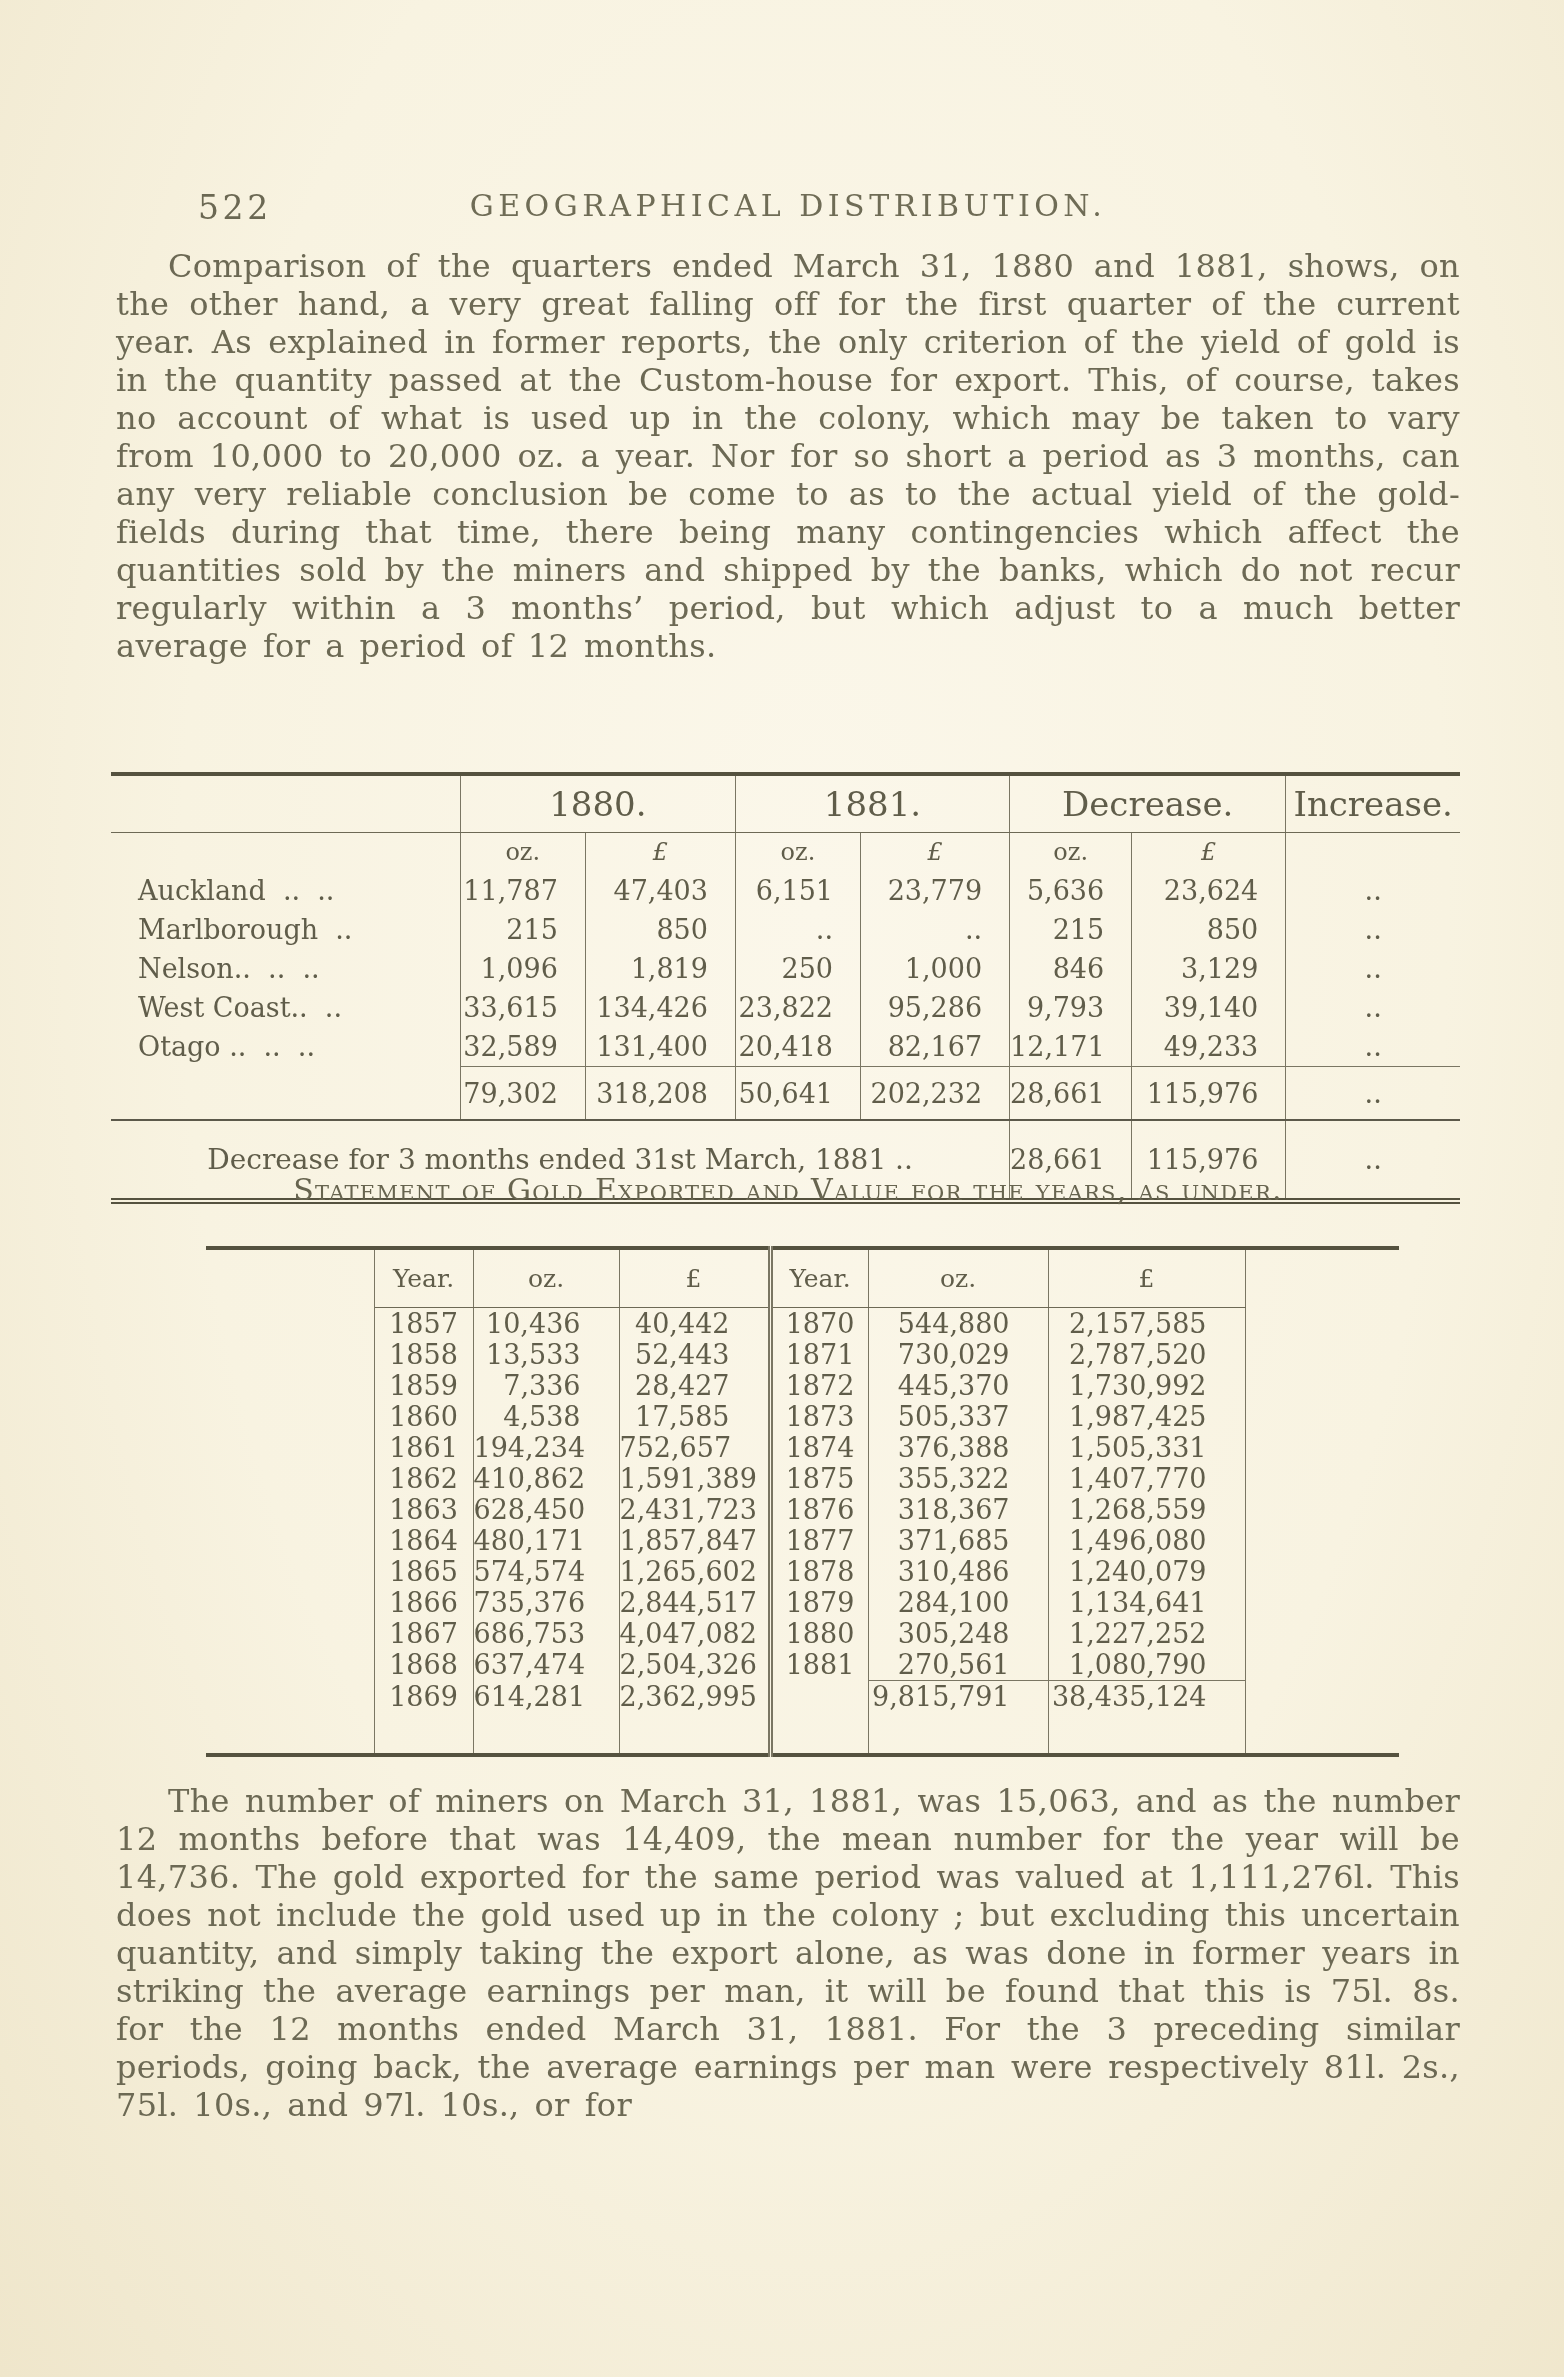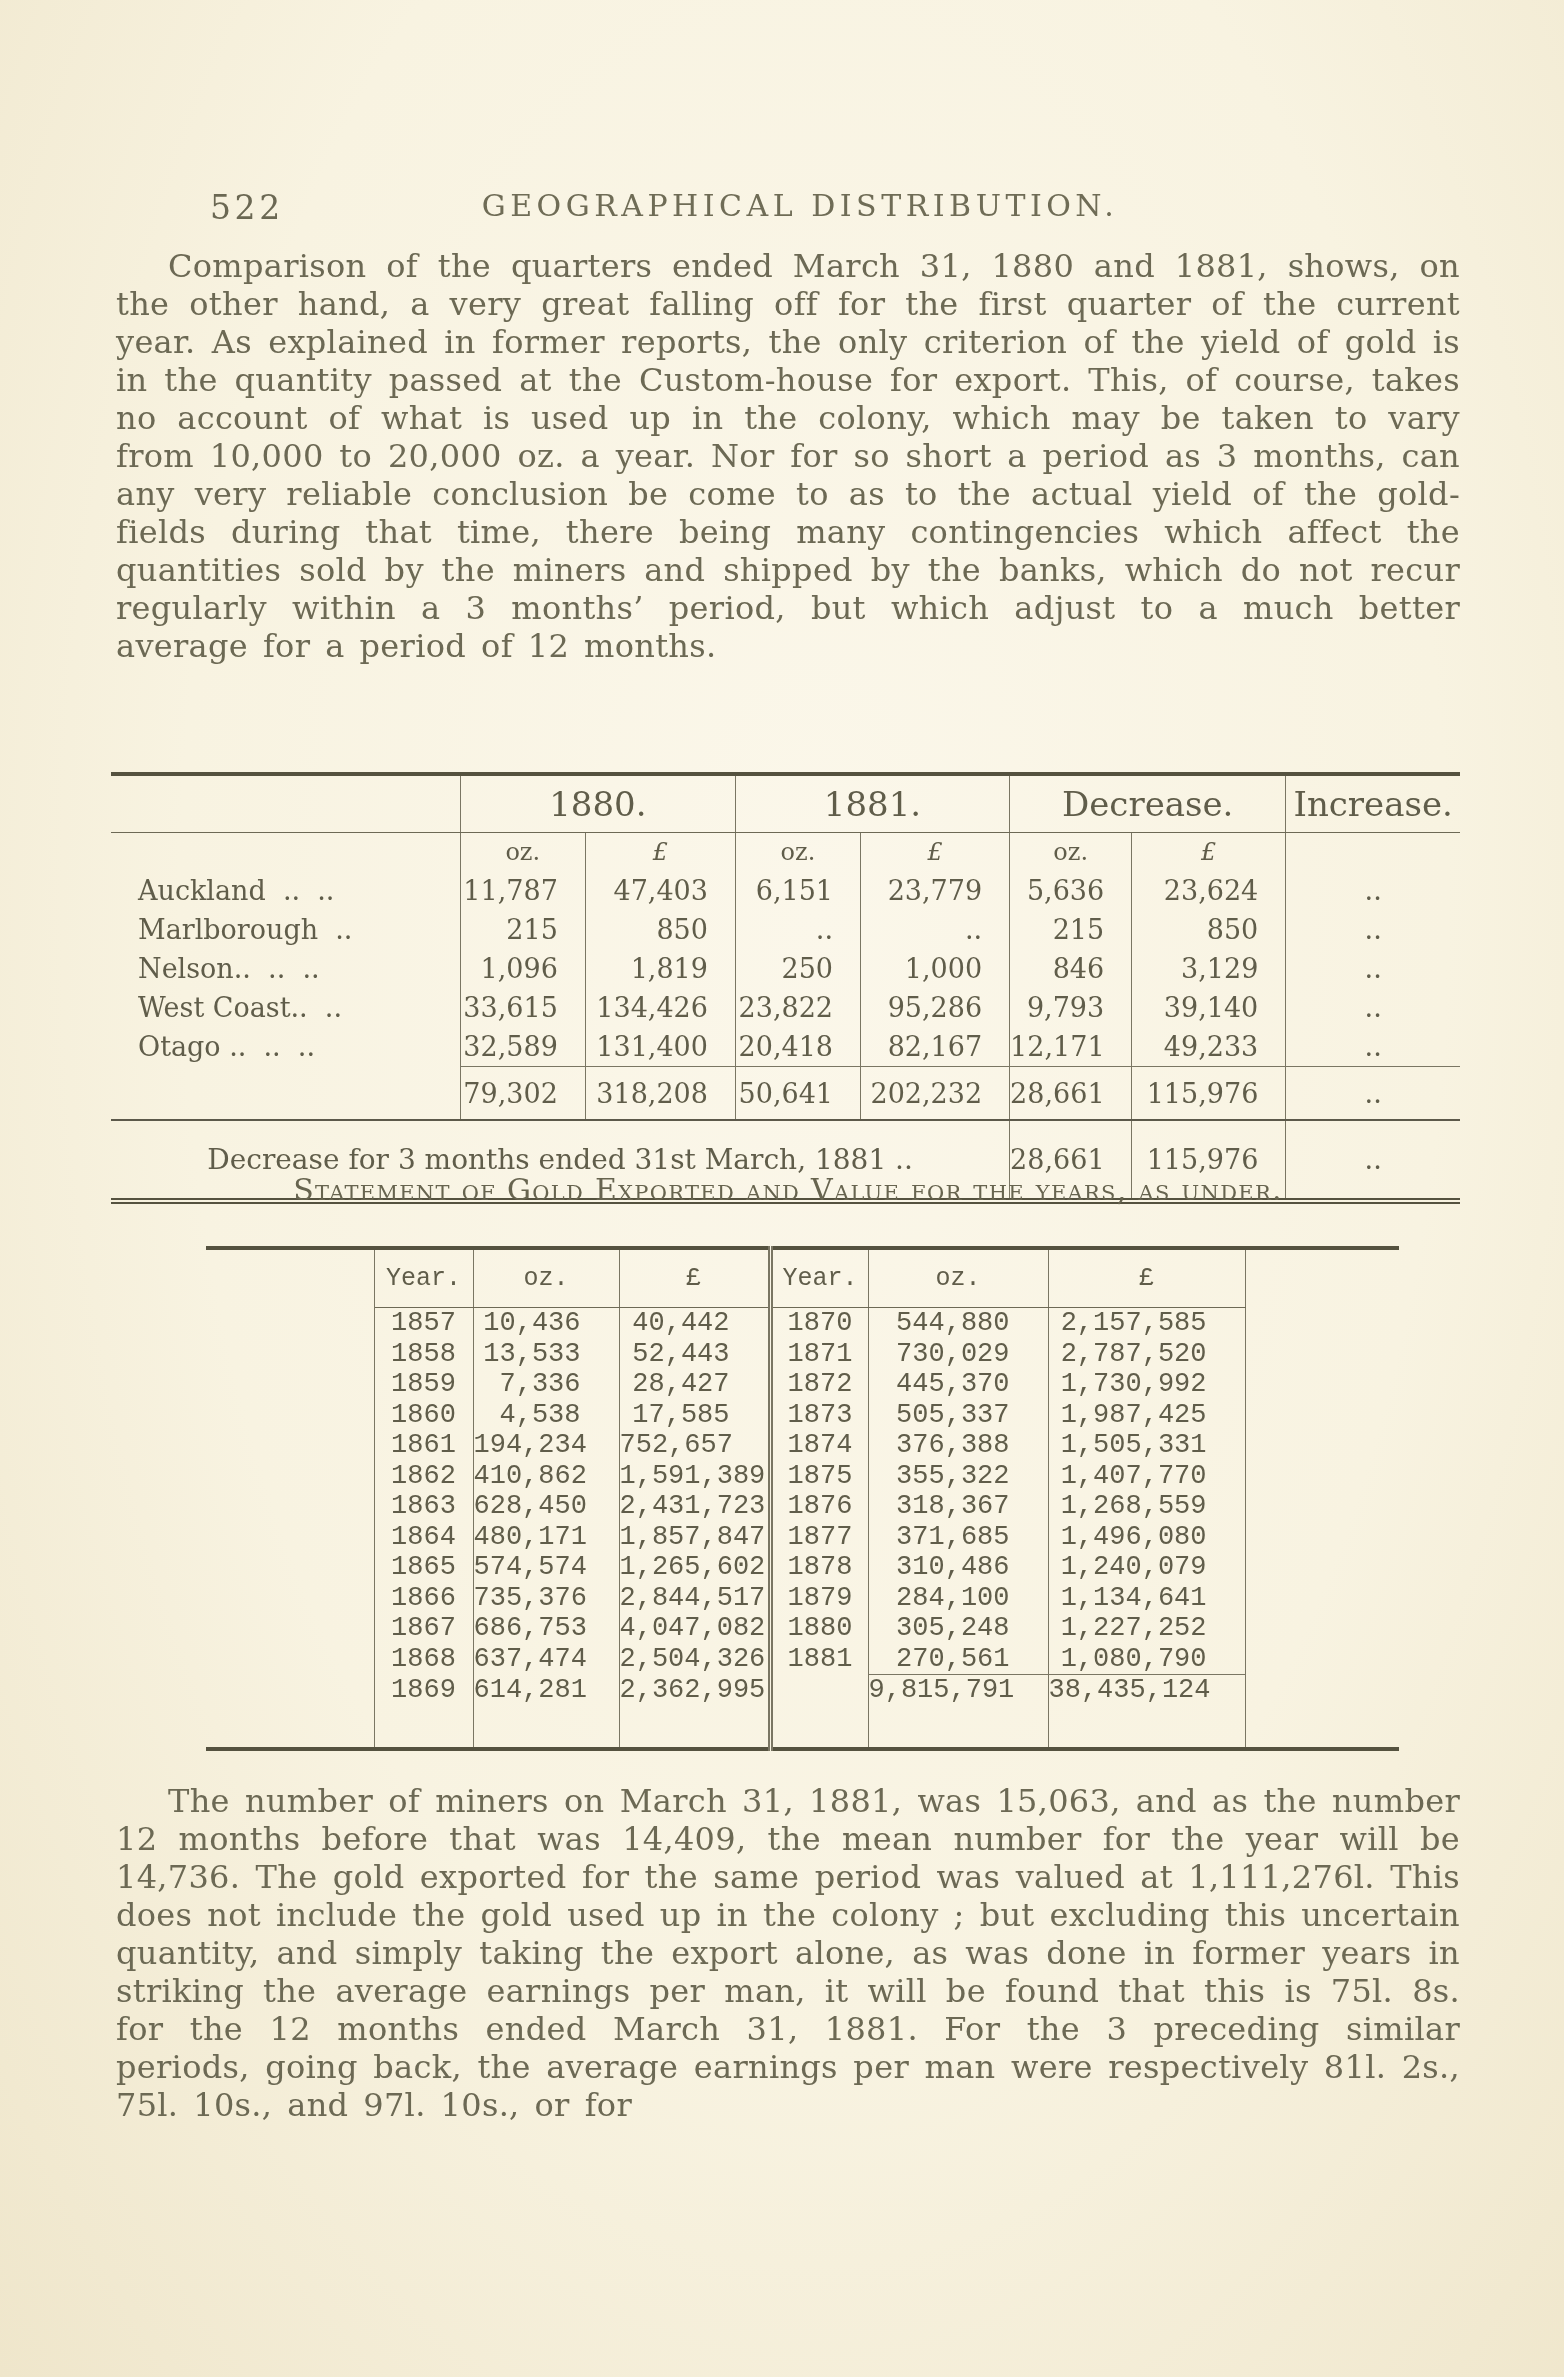--- a/index.html
+++ b/index.html
@@ -7,21 +7,21 @@
     width:1565px;height:2377px;
     background:#efe7cf;
     font-family:"DejaVu Serif", serif;
   }
   .page{
     position:relative;width:1565px;height:2377px;overflow:hidden;
     background:radial-gradient(ellipse at 52% 38%, #fbf7ea 0%, #f8f3e1 55%, #efe6cb 100%);
     color:#6b6853;
   }
   
-  .running-head{position:absolute;top:188px;left:128px;width:1344px;height:43px;}
+  .running-head{position:absolute;top:188px;left:116px;width:1344px;height:43px;}
   .page-number{position:absolute;left:82px;top:0;font-size:33px;letter-spacing:3.6px;}
   .running-title{display:block;text-align:center;font-size:30px;letter-spacing:4.5px;color:#6f6c56;}
   
   .para{
     position:absolute;left:116px;width:1344px;margin:0;
     font-size:32px;line-height:38px;text-align:justify;
     text-indent:52px;color:#6c6954;word-spacing:4.5px;letter-spacing:0.3px;
   }
   .para1{top:247px;}
   .para2{top:1782px;}
@@ -52,21 +52,21 @@
   .caption{
     position:absolute;top:1172px;left:116px;width:1344px;
     text-align:center;font-variant:small-caps;font-size:30px;
     letter-spacing:1.3px;color:#67644f;
   }
   
   .etable{
     position:absolute;top:1246px;left:206px;
     border-collapse:collapse;table-layout:fixed;width:1192px;
     border-top:4.5px solid #55523f;border-bottom:4.5px solid #55523f;
-    font-size:27px;color:#605d4a;font-family:Liberation Mono, monospace;
+    font-size:27px;color:#605d4a;
   }
   .etable td{padding:0;vertical-align:middle;}
   .etable .br{border-right:1.8px solid #7a7663;}
   .etable .bl{border-left:1.8px solid #7a7663;}
   .etable .dbl{border-left:5.4px double #7a7663;}
   .etable tr.ehead td{height:57px;text-align:center;font-size:25px;}
   .etable tr.ehead td.hd{border-bottom:1.8px solid #6d6955;}
   .etable tr.erow td{height:30.5px;}
   .etable td.yr{text-align:center;}
   .etable td.num{text-align:right;padding-right:38px;}

